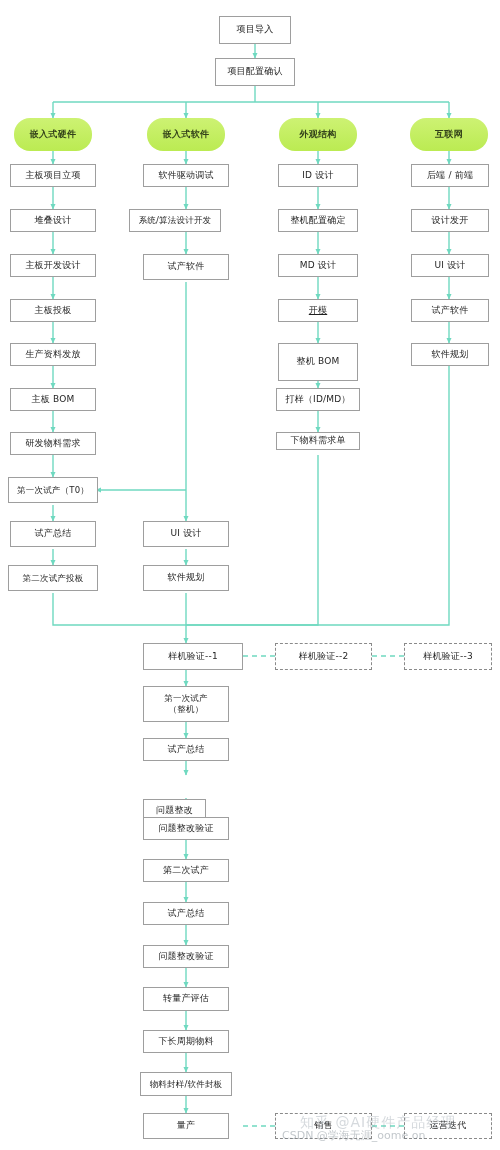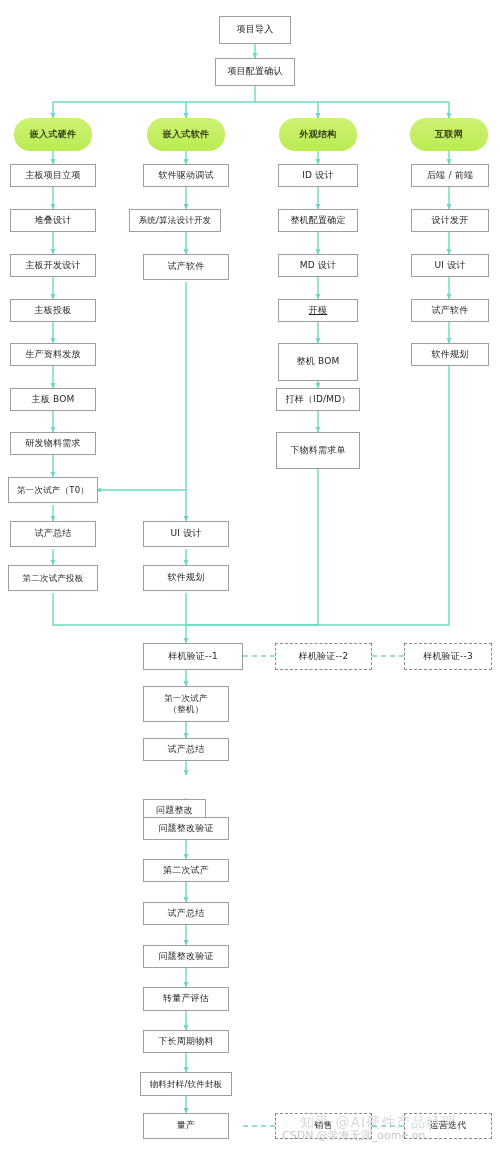--- a/index.html
+++ b/index.html
@@ -164,21 +164,21 @@
   <div class="node" style="left:143px;top:254px;width:86px;height:26px;">试产软件</div>
   <div class="node" style="left:143px;top:521px;width:86px;height:26px;">UI 设计</div>
   <div class="node" style="left:143px;top:565px;width:86px;height:26px;">软件规划</div>
 
   <div class="node" style="left:278px;top:164px;width:80px;height:23px;">ID 设计</div>
   <div class="node" style="left:278px;top:209px;width:80px;height:23px;">整机配置确定</div>
   <div class="node" style="left:278px;top:254px;width:80px;height:23px;">MD 设计</div>
   <div class="node" style="left:278px;top:299px;width:80px;height:23px;text-decoration:underline;">开模</div>
   <div class="node" style="left:278px;top:343px;width:80px;height:38px;">整机 BOM</div>
   <div class="node" style="left:276px;top:388px;width:84px;height:23px;">打样（ID/MD）</div>
-  <div class="node" style="left:276px;top:432px;width:84px;height:37px;">下物料需求单</div>
+  <div class="node" style="left:276px;top:432px;width:84px;height:18px;">下物料需求单</div>
 
   <div class="node" style="left:411px;top:164px;width:78px;height:23px;">后端 / 前端</div>
   <div class="node" style="left:411px;top:209px;width:78px;height:23px;">设计发开</div>
   <div class="node" style="left:411px;top:254px;width:78px;height:23px;">UI 设计</div>
   <div class="node" style="left:411px;top:299px;width:78px;height:23px;">试产软件</div>
   <div class="node" style="left:411px;top:343px;width:78px;height:23px;">软件规划</div>
 
   <div class="node" style="left:143px;top:643px;width:100px;height:27px;">样机验证--1</div>
   <div class="node dashed" style="left:275px;top:643px;width:97px;height:27px;">样机验证--2</div>
   <div class="node dashed" style="left:404px;top:643px;width:88px;height:27px;">样机验证--3</div>

